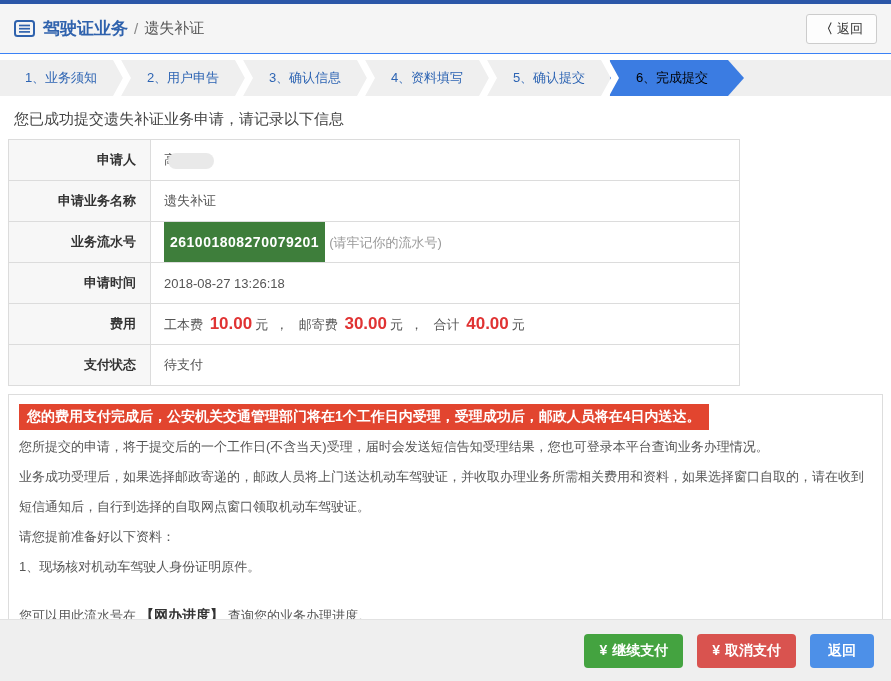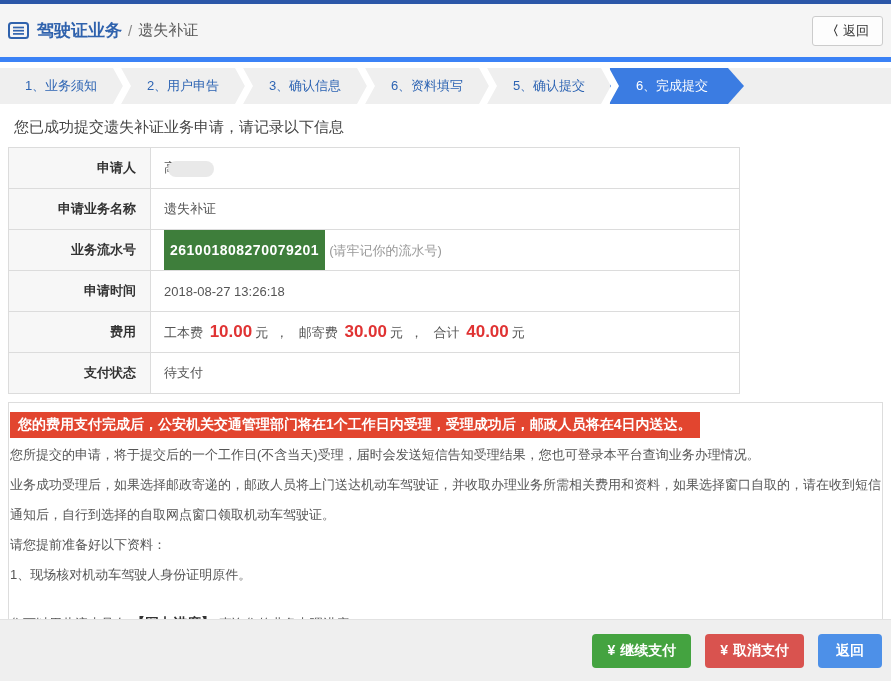--- a/index.html
+++ b/index.html
@@ -4,60 +4,60 @@
 <style>
   * { margin:0; padding:0; box-sizing:border-box; }
   html,body { background:#fff; }
   body { width:891px; height:681px; font-family:"Liberation Sans","DejaVu Sans",sans-serif; }
   .page { position:relative; width:891px; height:681px; background:#fff; overflow:hidden; }
 
   
   .topbar { height:4px; background:#2b57a8; }
 
   
-  .header { display:flex; align-items:center; height:58px; padding:0 8px; background:#f5f5f5; border-bottom:5px solid #3b82f6; }
+  .header { display:flex; align-items:center; height:50px; padding:0 14px; background:#f5f5f5; border-bottom:1px solid #3b82f6; }
   .hicon { display:inline-flex; margin-right:8px; }
   .htitle { font-size:17px; font-weight:bold; color:#2f62ad; }
   .hsep { color:#888; font-size:15px; margin:0 6px; }
   .hsub { color:#555; font-size:15px; }
   .back-btn { margin-left:auto; padding:5px 13px; background:#fdfdfd; border:1px solid #ccc; border-radius:3px; font-size:13px; color:#333; cursor:pointer; font-family:inherit; }
   .back-btn .chv { margin-right:4px; font-weight:bold; color:#333; }
 
   
   .steps { display:flex; height:36px; margin-top:6px; background:#efefef; }
   .step { position:relative; width:122px; display:flex; align-items:center; justify-content:center; font-size:13px; font-weight:normal; color:#2d64b3; cursor:pointer; }
   .step .sep { position:absolute; right:-9px; top:0; width:18px; height:36px; background:#fff;
       clip-path:polygon(0 0,45% 0,100% 50%,45% 100%,0 100%,55% 50%); z-index:2; }
-  .step.active { width:134px; background:#3b7ce2; color:#ffffff; z-index:1;
+  .step.active { width:134px; background:#3b7ce2; color:#000000; z-index:1;
       clip-path:polygon(0 0, calc(100% - 16px) 0, 100% 50%, calc(100% - 16px) 100%, 0 100%); }
   .step.active .step-label { margin-right:10px; }
 
   
   .success-msg { margin:14px 14px 0; font-size:15px; color:#444; }
 
   table.info { width:732px; margin:10px 8px 0; border-collapse:collapse; font-size:13px; }
   table.info td { border:1px solid #dcdcdc; height:41px; }
   td.lbl { width:142px; background:#f7f7f7; text-align:right; padding-right:14px; color:#333; font-weight:bold; }
   td.val { padding-left:13px; color:#555; }
   .name-blur { display:inline-block; width:46px; height:16px; background:#e9e9e9; border-radius:9px; vertical-align:middle; margin-left:-9px; }
   .serial-badge { display:inline-block; background:#3e7e3b; color:#fff; font-weight:bold; font-size:14px; padding:12px 6px; letter-spacing:.5px; }
   .serial-note { color:#999; margin-left:4px; }
   .fee-num { color:#e03333; font-weight:bold; font-size:17px; margin:0 3px; }
   .fee-sep { margin:0 7px; }
 
   
-  .notice-box { margin:8px; border:1px solid #ddd; padding:6px 1px 12px; font-size:13px; color:#555; }
+  .notice-box { margin:8px; border:1px solid #ddd; padding:6px 10px 12px; font-size:13px; color:#555; }
   .alert-banner { display:inline-block; background:#e2452f; color:#fff; font-weight:bold; font-size:14px; padding:4px 8px; margin:3px 0 2px; }
   .notice-box p { line-height:30px; }
   .p-progress { margin-top:18px; }
   .p-progress .strong { font-weight:bold; color:#333; font-size:14px; margin:0 4px; }
 
   
   .footer { position:absolute; left:0; right:0; bottom:0; height:62px; background:#efefef; border-top:1px solid #e2e2e2;
-      display:flex; align-items:center; justify-content:flex-end; padding-right:9px; gap:14px; }
+      display:flex; align-items:center; justify-content:flex-end; padding-right:17px; gap:14px; }
   .btn { border:none; border-radius:4px; color:#fff; font-size:14px; font-weight:bold; padding:8px 15px; cursor:pointer; font-family:inherit; }
   .btn .yen { margin-right:5px; }
   .btn-green { background:#44a340; }
   .btn-red { background:#d9534f; }
   .btn-blue { background:#4d90e8; padding:8px 18px; }
 </style>
 </head>
 <body>
 
 <div class="page">
@@ -87,21 +87,21 @@
     </div>
     <div class="step">
       <span class="step-label">2、用户申告</span>
       <span class="sep"></span>
     </div>
     <div class="step">
       <span class="step-label">3、确认信息</span>
       <span class="sep"></span>
     </div>
     <div class="step">
-      <span class="step-label">6、资料填写</span>
+      <span class="step-label">4、资料填写</span>
       <span class="sep"></span>
     </div>
     <div class="step">
       <span class="step-label">5、确认提交</span>
       <span class="sep"></span>
     </div>
     <div class="step active">
       <span class="step-label">6、完成提交</span>
     </div>
   </div>

